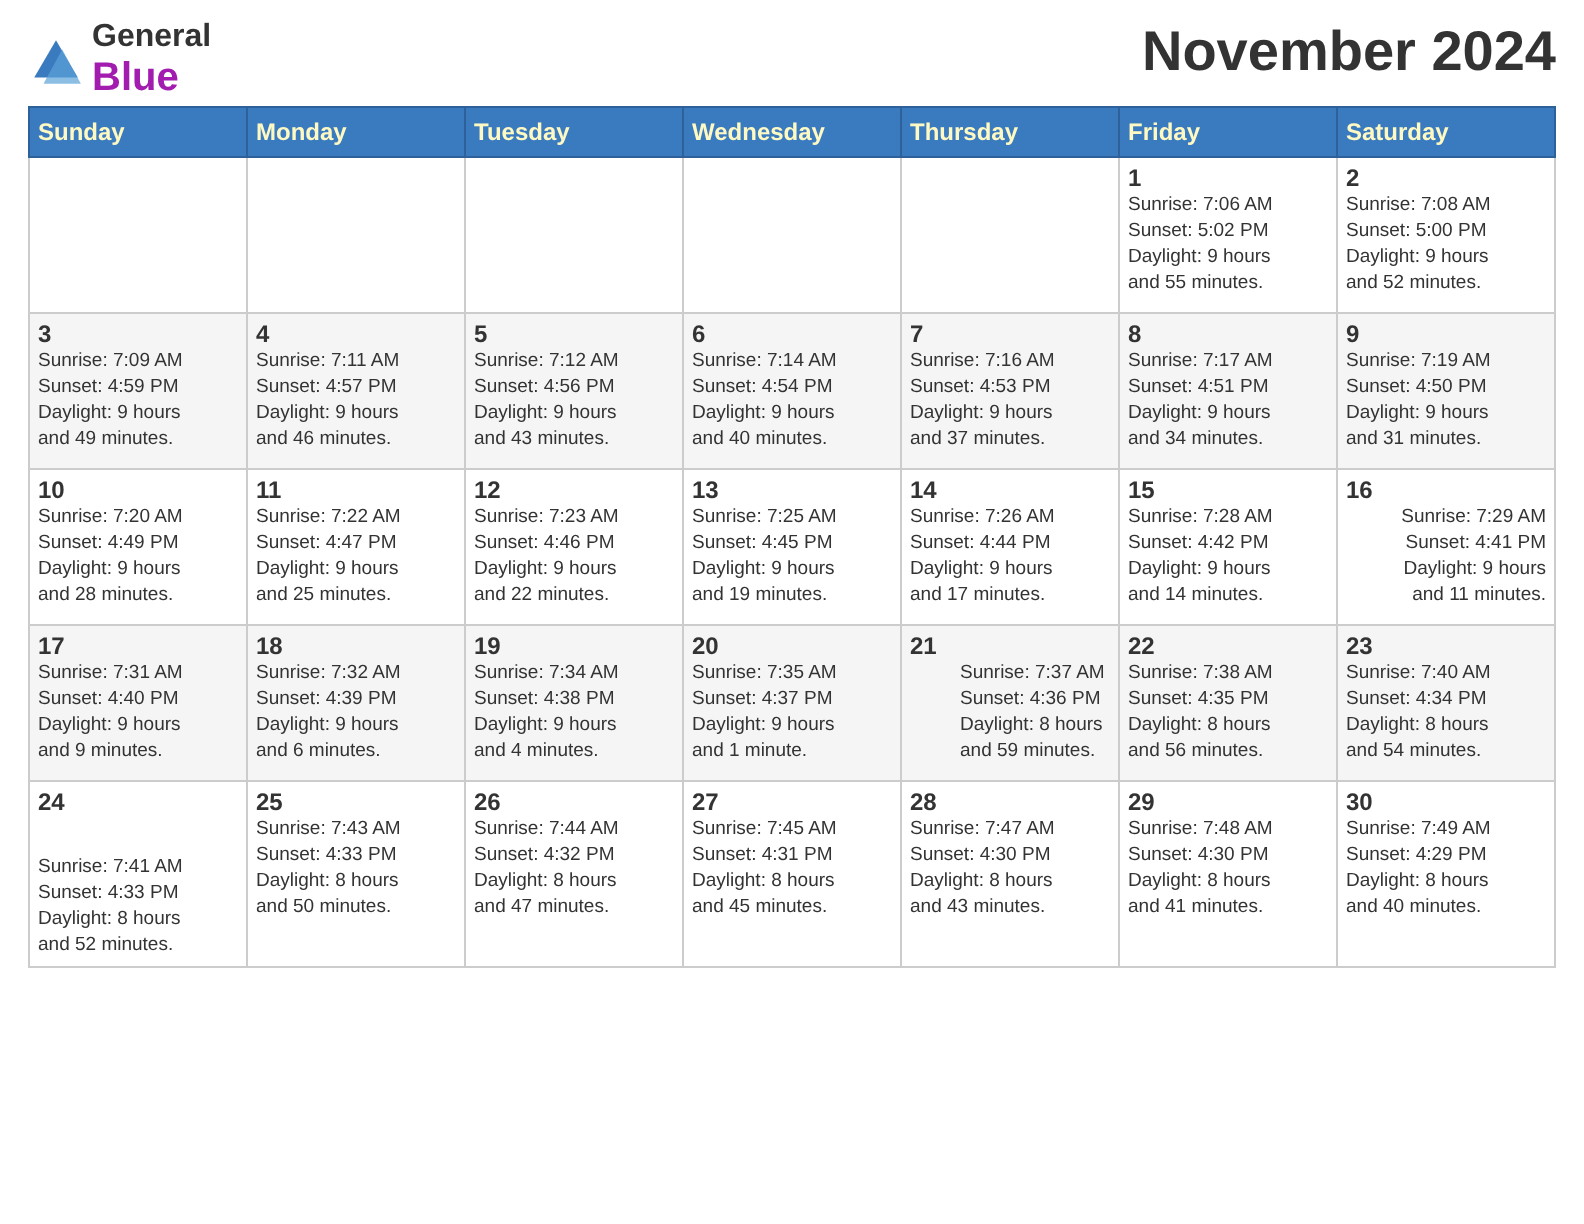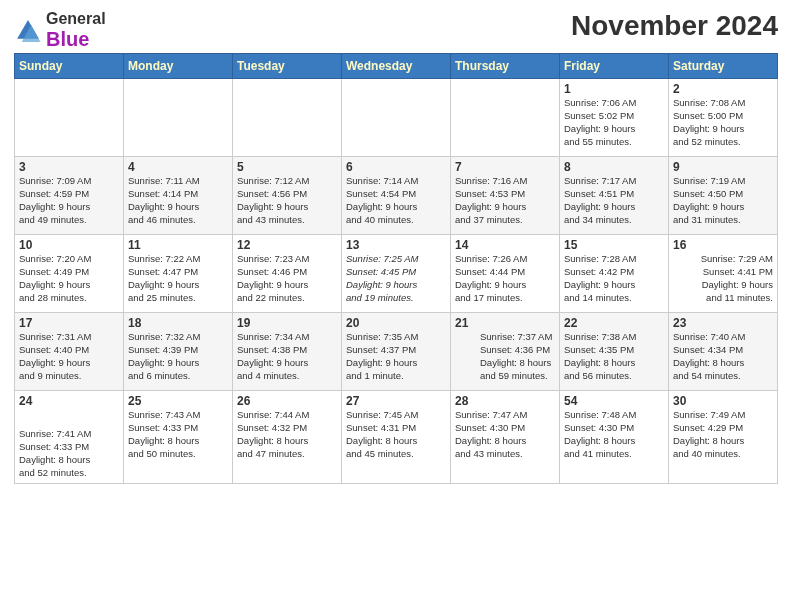--- a/index.html
+++ b/index.html
@@ -142,21 +142,21 @@
           <td>
             <span class="day-num">3</span>
             <div class="day-info" style="white-space: pre-line;">Sunrise: 7:09 AM
 Sunset: 4:59 PM
 Daylight: 9 hours
 and 49 minutes.</div>
           </td>
           <td>
             <span class="day-num">4</span>
             <div class="day-info" style="white-space: pre-line;">Sunrise: 7:11 AM
-Sunset: 4:14 PM
+Sunset: 4:57 PM
 Daylight: 9 hours
 and 46 minutes.</div>
           </td>
           <td>
             <span class="day-num">5</span>
             <div class="day-info" style="white-space: pre-line;">Sunrise: 7:12 AM
 Sunset: 4:56 PM
 Daylight: 9 hours
 and 43 minutes.</div>
           </td>
@@ -206,21 +206,21 @@
           </td>
           <td>
             <span class="day-num">12</span>
             <div class="day-info" style="white-space: pre-line;">Sunrise: 7:23 AM
 Sunset: 4:46 PM
 Daylight: 9 hours
 and 22 minutes.</div>
           </td>
           <td>
             <span class="day-num">13</span>
-            <div class="day-info" style="white-space: pre-line; font-style: italic;">Sunrise: 7:25 AM
+            <div class="day-info" style="white-space: pre-line;">Sunrise: 7:25 AM
 Sunset: 4:45 PM
 Daylight: 9 hours
 and 19 minutes.</div>
           </td>
           <td>
             <span class="day-num">14</span>
             <div class="day-info" style="white-space: pre-line;">Sunrise: 7:26 AM
 Sunset: 4:44 PM
 Daylight: 9 hours
 and 17 minutes.</div>
@@ -321,21 +321,21 @@
 and 45 minutes.</div>
           </td>
           <td>
             <span class="day-num">28</span>
             <div class="day-info" style="white-space: pre-line;">Sunrise: 7:47 AM
 Sunset: 4:30 PM
 Daylight: 8 hours
 and 43 minutes.</div>
           </td>
           <td>
-            <span class="day-num">54</span>
+            <span class="day-num">29</span>
             <div class="day-info" style="white-space: pre-line;">Sunrise: 7:48 AM
 Sunset: 4:30 PM
 Daylight: 8 hours
 and 41 minutes.</div>
           </td>
           <td>
             <span class="day-num">30</span>
             <div class="day-info" style="white-space: pre-line;">Sunrise: 7:49 AM
 Sunset: 4:29 PM
 Daylight: 8 hours

